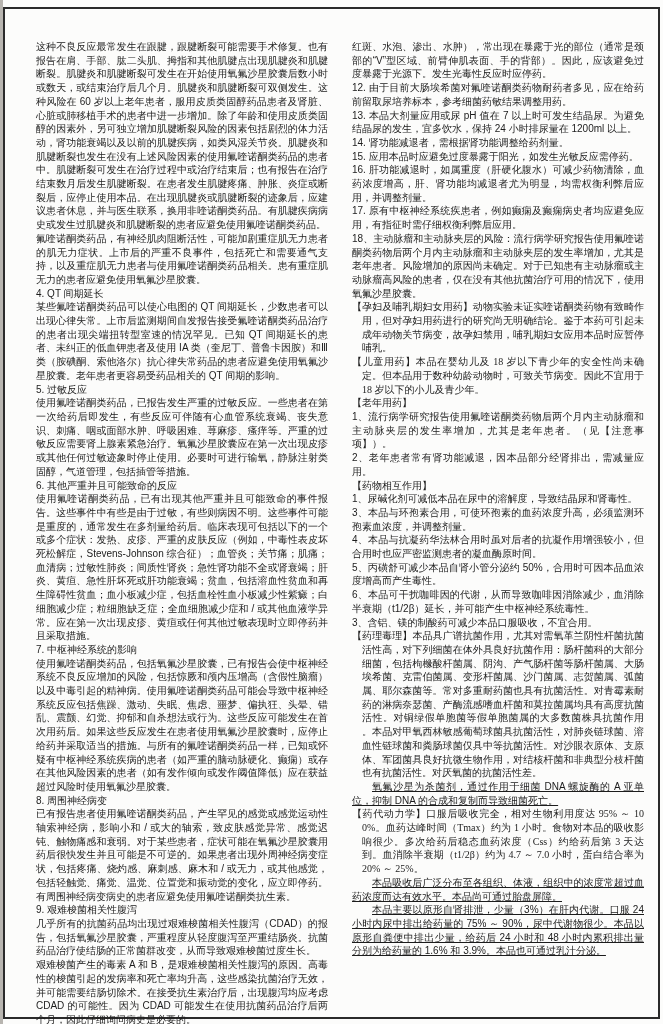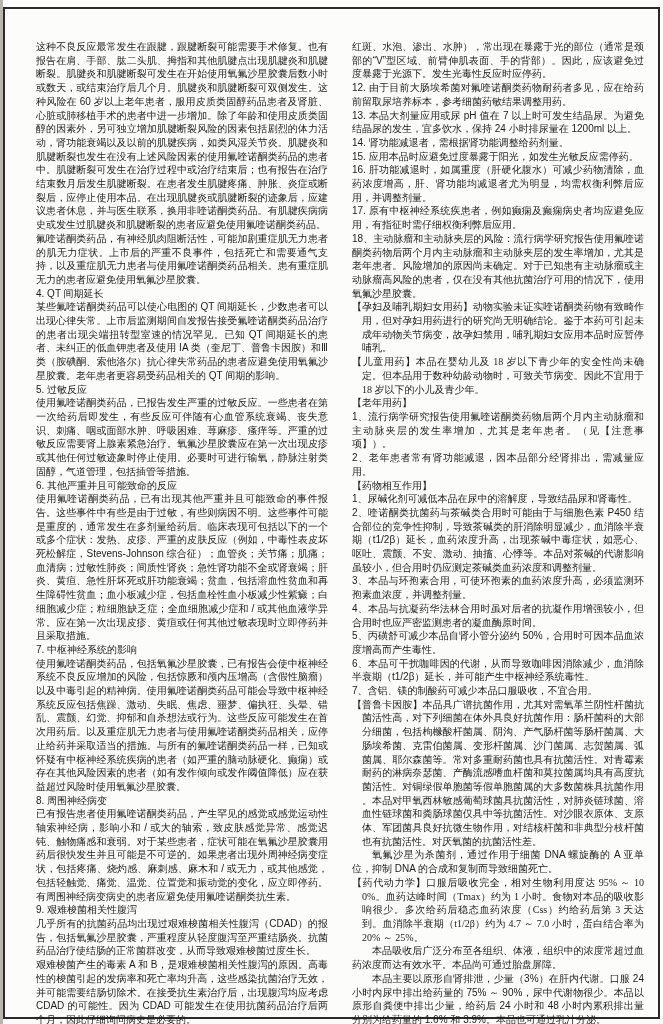--- a/index.html
+++ b/index.html
@@ -24,40 +24,40 @@
   }
   .col{
     width:292px;flex:0 0 292px;
     font-size:10px;line-height:13.7px;color:#1c1c1c;
     text-align:justify;
   }
   .para{margin:0;text-align:justify;word-break:break-all;}
   .item{}
   .head{}
   .hang1{padding-left:1em;text-indent:-1em;font-family:Liberation Serif, serif;}
-  .indent2{text-indent:2em;}
+  .indent2{text-indent:2em;text-decoration:underline;}
 </style>
 </head>
 <body>
 
 <div class="page">
   <div class="scan-edge-left"></div>
   <div class="frame"></div>
   <div class="cols">
     <div class="col">
         <p class="para item">这种不良反应最常发生在跟腱，跟腱断裂可能需要手术修复。也有报告在肩、手部、肱二头肌、拇指和其他肌腱点出现肌腱炎和肌腱断裂。肌腱炎和肌腱断裂可发生在开始使用氧氟沙星胶囊后数小时或数天，或结束治疗后几个月。肌腱炎和肌腱断裂可双侧发生。这种风险在 60 岁以上老年患者，服用皮质类固醇药品患者及肾脏、心脏或肺移植手术的患者中进一步增加。除了年龄和使用皮质类固醇的因素外，另可独立增加肌腱断裂风险的因素包括剧烈的体力活动，肾功能衰竭以及以前的肌腱疾病，如类风湿关节炎。肌腱炎和肌腱断裂也发生在没有上述风险因素的使用氟喹诺酮类药品的患者中。肌腱断裂可发生在治疗过程中或治疗结束后；也有报告在治疗结束数月后发生肌腱断裂。在患者发生肌腱疼痛、肿胀、炎症或断裂后，应停止使用本品。在出现肌腱炎或肌腱断裂的迹象后，应建议患者休息，并与医生联系，换用非喹诺酮类药品。有肌腱疾病病史或发生过肌腱炎和肌腱断裂的患者应避免使用氟喹诺酮类药品。</p>
         <p class="para item">氟喹诺酮类药品，有神经肌肉阻断活性，可能加剧重症肌无力患者的肌无力症状。上市后的严重不良事件，包括死亡和需要通气支持，以及重症肌无力患者与使用氟喹诺酮类药品相关。患有重症肌无力的患者应避免使用氧氟沙星胶囊。</p>
         <p class="para head">4. QT 间期延长</p>
         <p class="para item">某些氟喹诺酮类药品可以使心电图的 QT 间期延长，少数患者可以出现心律失常。上市后监测期间自发报告接受氟喹诺酮类药品治疗的患者出现尖端扭转型室速的情况罕见。已知 QT 间期延长的患者、未纠正的低血钾患者及使用 IA 类（奎尼丁、普鲁卡因胺）和Ⅲ类（胺碘酮、索他洛尔）抗心律失常药品的患者应避免使用氧氟沙星胶囊。老年患者更容易受药品相关的 QT 间期的影响。</p>
         <p class="para head">5. 过敏反应</p>
         <p class="para item">使用氟喹诺酮类药品，已报告发生严重的过敏反应。一些患者在第一次给药后即发生，有些反应可伴随有心血管系统衰竭、丧失意识、刺痛、咽或面部水肿、呼吸困难、荨麻疹、瘙痒等。严重的过敏反应需要肾上腺素紧急治疗。氧氟沙星胶囊应在第一次出现皮疹或其他任何过敏迹象时停止使用。必要时可进行输氧，静脉注射类固醇，气道管理，包括插管等措施。</p>
         <p class="para head">6. 其他严重并且可能致命的反应</p>
         <p class="para item">使用氟喹诺酮类药品，已有出现其他严重并且可能致命的事件报告。这些事件中有些是由于过敏，有些则病因不明。这些事件可能是重度的，通常发生在多剂量给药后。临床表现可包括以下的一个或多个症状：发热、皮疹、严重的皮肤反应（例如，中毒性表皮坏死松解症，Stevens-Johnson 综合征）；血管炎；关节痛；肌痛；血清病；过敏性肺炎；间质性肾炎；急性肾功能不全或肾衰竭；肝炎、黄疸、急性肝坏死或肝功能衰竭；贫血，包括溶血性贫血和再生障碍性贫血；血小板减少症，包括血栓性血小板减少性紫癜；白细胞减少症；粒细胞缺乏症；全血细胞减少症和 / 或其他血液学异常。应在第一次出现皮疹、黄疸或任何其他过敏表现时立即停药并且采取措施。</p>
         <p class="para head">7. 中枢神经系统的影响</p>
-        <p class="para item">使用氟喹诺酮类药品，包括氧氟沙星胶囊，已有报告会使中枢神经系统不良反应增加的风险，包括惊厥和颅内压增高（含假性脑瘤）以及中毒引起的精神病。使用氟喹诺酮类药品可能会导致中枢神经系统反应包括焦躁、激动、失眠、焦虑、噩梦、偏执狂、头晕、错乱、震颤、幻觉、抑郁和自杀想法或行为。这些反应可能发生在首次用药后。以及重症肌无力患者与使用氟喹诺酮类药品相关，应停止给药并采取适当的措施。与所有的氟喹诺酮类药品一样，已知或怀疑有中枢神经系统疾病的患者（如严重的脑动脉硬化、癫痫）或存在其他风险因素的患者（如有发作倾向或发作阈值降低）应在获益超过风险时使用氧氟沙星胶囊。</p>
+        <p class="para item">使用氟喹诺酮类药品，包括氧氟沙星胶囊，已有报告会使中枢神经系统不良反应增加的风险，包括惊厥和颅内压增高（含假性脑瘤）以及中毒引起的精神病。使用氟喹诺酮类药品可能会导致中枢神经系统反应包括焦躁、激动、失眠、焦虑、噩梦、偏执狂、头晕、错乱、震颤、幻觉、抑郁和自杀想法或行为。这些反应可能发生在首次用药后。如果这些反应发生在患者使用氧氟沙星胶囊时，应停止给药并采取适当的措施。与所有的氟喹诺酮类药品一样，已知或怀疑有中枢神经系统疾病的患者（如严重的脑动脉硬化、癫痫）或存在其他风险因素的患者（如有发作倾向或发作阈值降低）应在获益超过风险时使用氧氟沙星胶囊。</p>
         <p class="para head">8. 周围神经病变</p>
         <p class="para item">已有报告患者使用氟喹诺酮类药品，产生罕见的感觉或感觉运动性轴索神经病，影响小和 / 或大的轴索，致皮肤感觉异常、感觉迟钝、触物痛感和衰弱。对于某些患者，症状可能在氧氟沙星胶囊用药后很快发生并且可能是不可逆的。如果患者出现外周神经病变症状，包括疼痛、烧灼感、麻刺感、麻木和 / 或无力，或其他感觉，包括轻触觉、痛觉、温觉、位置觉和振动觉的变化，应立即停药。有周围神经病变病史的患者应避免使用氟喹诺酮类抗生素。</p>
         <p class="para head">9. 艰难梭菌相关性腹泻</p>
         <p class="para item">几乎所有的抗菌药品均出现过艰难梭菌相关性腹泻（CDAD）的报告，包括氧氟沙星胶囊，严重程度从轻度腹泻至严重结肠炎。抗菌药品治疗使结肠的正常菌群改变，从而导致艰难梭菌过度生长。</p>
         <p class="para item">艰难梭菌产生的毒素 A 和 B，是艰难梭菌相关性腹泻的原因。高毒性的梭菌引起的发病率和死亡率均升高，这些感染抗菌治疗无效，并可能需要结肠切除术。在接受抗生素治疗后，出现腹泻均应考虑 CDAD 的可能性。因为 CDAD 可能发生在使用抗菌药品治疗后两个月，因此仔细询问病史是必要的。</p>
       </div>
     <div class="col">
         <p class="para item">红斑、水泡、渗出、水肿），常出现在暴露于光的部位（通常是颈部的“V”型区域、前臂伸肌表面、手的背部）。因此，应该避免过度暴露于光源下。发生光毒性反应时应停药。</p>
         <p class="para item">12. 由于目前大肠埃希菌对氟喹诺酮类药物耐药者多见，应在给药前留取尿培养标本，参考细菌药敏结果调整用药。</p>
         <p class="para item">13. 本品大剂量应用或尿 pH 值在 7 以上时可发生结晶尿。为避免结晶尿的发生，宜多饮水，保持 24 小时排尿量在 1200ml 以上。</p>
@@ -66,26 +66,25 @@
         <p class="para item">16. 肝功能减退时，如属重度（肝硬化腹水）可减少药物清除，血药浓度增高，肝、肾功能均减退者尤为明显，均需权衡利弊后应用，并调整剂量。</p>
         <p class="para item">17. 原有中枢神经系统疾患者，例如癫痫及癫痫病史者均应避免应用，有指征时需仔细权衡利弊后应用。</p>
         <p class="para item">18、主动脉瘤和主动脉夹层的风险：流行病学研究报告使用氟喹诺酮类药物后两个月内主动脉瘤和主动脉夹层的发生率增加，尤其是老年患者。风险增加的原因尚未确定。对于已知患有主动脉瘤或主动脉瘤高风险的患者，仅在没有其他抗菌治疗可用的情况下，使用氧氟沙星胶囊。</p>
         <p class="para hang1">【孕妇及哺乳期妇女用药】动物实验未证实喹诺酮类药物有致畸作用，但对孕妇用药进行的研究尚无明确结论。鉴于本药可引起未成年动物关节病变，故孕妇禁用，哺乳期妇女应用本品时应暂停哺乳。</p>
         <p class="para hang1">【儿童用药】本品在婴幼儿及 18 岁以下青少年的安全性尚未确定。但本品用于数种幼龄动物时，可致关节病变。因此不宜用于 18 岁以下的小儿及青少年。</p>
         <p class="para head">【老年用药】</p>
         <p class="para item">1、流行病学研究报告使用氟喹诺酮类药物后两个月内主动脉瘤和主动脉夹层的发生率增加，尤其是老年患者。（见【注意事项】）。</p>
         <p class="para item">2、老年患者常有肾功能减退，因本品部分经肾排出，需减量应用。</p>
         <p class="para head">【药物相互作用】</p>
         <p class="para item">1、尿碱化剂可减低本品在尿中的溶解度，导致结晶尿和肾毒性。</p>
-        <p class="para item">2、喹诺酮类抗菌药与茶碱类合用时可能由于与细胞色素 P450 结合部位的竞争性抑制，导致茶碱类的肝消除明显减少，血消除半衰期（t1/2β）延长，血药浓度升高，出现茶碱中毒症状，如恶心、呕吐、震颤、不安、激动、抽搐、心悸等。本品对茶碱的代谢影响虽较小，但合用时仍应测定茶碱类血药浓度和调整剂量。</p>
         <p class="para item">3、本品与环孢素合用，可使环孢素的血药浓度升高，必须监测环孢素血浓度，并调整剂量。</p>
         <p class="para item">4、本品与抗凝药华法林合用时虽对后者的抗凝作用增强较小，但合用时也应严密监测患者的凝血酶原时间。</p>
         <p class="para item">5、丙磺舒可减少本品自肾小管分泌约 50%，合用时可因本品血浓度增高而产生毒性。</p>
         <p class="para item">6、本品可干扰咖啡因的代谢，从而导致咖啡因消除减少，血消除半衰期（t1/2β）延长，并可能产生中枢神经系统毒性。</p>
-        <p class="para item">7、含铝、镁的制酸药可减少本品口服吸收，不宜合用。</p>
-        <p class="para hang1">【普鲁卡因胺】本品具广谱抗菌作用，尤其对需氧革兰阴性杆菌抗菌活性高，对下列细菌在体外具良好抗菌作用：肠杆菌科的大部分细菌，包括枸橼酸杆菌属、阴沟、产气肠杆菌等肠杆菌属、大肠埃希菌、克雷伯菌属、变形杆菌属、沙门菌属、志贺菌属、弧菌属、耶尔森菌等。常对多重耐药菌也具有抗菌活性。对青霉素耐药的淋病奈瑟菌、产酶流感嗜血杆菌和莫拉菌属均具有高度抗菌活性。对铜绿假单胞菌等假单胞菌属的大多数菌株具抗菌作用 。本品对甲氧西林敏感葡萄球菌具抗菌活性，对肺炎链球菌、溶血性链球菌和粪肠球菌仅具中等抗菌活性。对沙眼衣原体、支原体、军团菌具良好抗微生物作用，对结核杆菌和非典型分枝杆菌也有抗菌活性。对厌氧菌的抗菌活性差。</p>
+        <p class="para item">3、含铝、镁的制酸药可减少本品口服吸收，不宜合用。</p>
+        <p class="para hang1">【药理毒理】本品具广谱抗菌作用，尤其对需氧革兰阴性杆菌抗菌活性高，对下列细菌在体外具良好抗菌作用：肠杆菌科的大部分细菌，包括枸橼酸杆菌属、阴沟、产气肠杆菌等肠杆菌属、大肠埃希菌、克雷伯菌属、变形杆菌属、沙门菌属、志贺菌属、弧菌属、耶尔森菌等。常对多重耐药菌也具有抗菌活性。对青霉素耐药的淋病奈瑟菌、产酶流感嗜血杆菌和莫拉菌属均具有高度抗菌活性。对铜绿假单胞菌等假单胞菌属的大多数菌株具抗菌作用 。本品对甲氧西林敏感葡萄球菌具抗菌活性，对肺炎链球菌、溶血性链球菌和粪肠球菌仅具中等抗菌活性。对沙眼衣原体、支原体、军团菌具良好抗微生物作用，对结核杆菌和非典型分枝杆菌也有抗菌活性。对厌氧菌的抗菌活性差。</p>
         <p class="para indent2">氧氟沙星为杀菌剂，通过作用于细菌 DNA 螺旋酶的 A 亚单位，抑制 DNA 的合成和复制而导致细菌死亡。</p>
         <p class="para hang1">【药代动力学】口服后吸收完全，相对生物利用度达 95% ～ 100%。血药达峰时间（Tmax）约为 1 小时。食物对本品的吸收影响很少。多次给药后稳态血药浓度（Css）约给药后第 3 天达到。血消除半衰期（t1/2β）约为 4.7 ～ 7.0 小时，蛋白结合率为 20% ～ 25%。</p>
         <p class="para indent2">本品吸收后广泛分布至各组织、体液，组织中的浓度常超过血药浓度而达有效水平。本品尚可通过胎盘屏障。</p>
         <p class="para indent2">本品主要以原形自肾排泄，少量（3%）在肝内代谢。口服 24 小时内尿中排出给药量的 75% ～ 90%，尿中代谢物很少。本品以原形自粪便中排出少量，给药后 24 小时和 48 小时内累积排出量分别为给药量的 1.6% 和 3.9%。本品也可通过乳汁分泌。</p>
       </div>
   </div>
 </div>
 
 </body></html>

